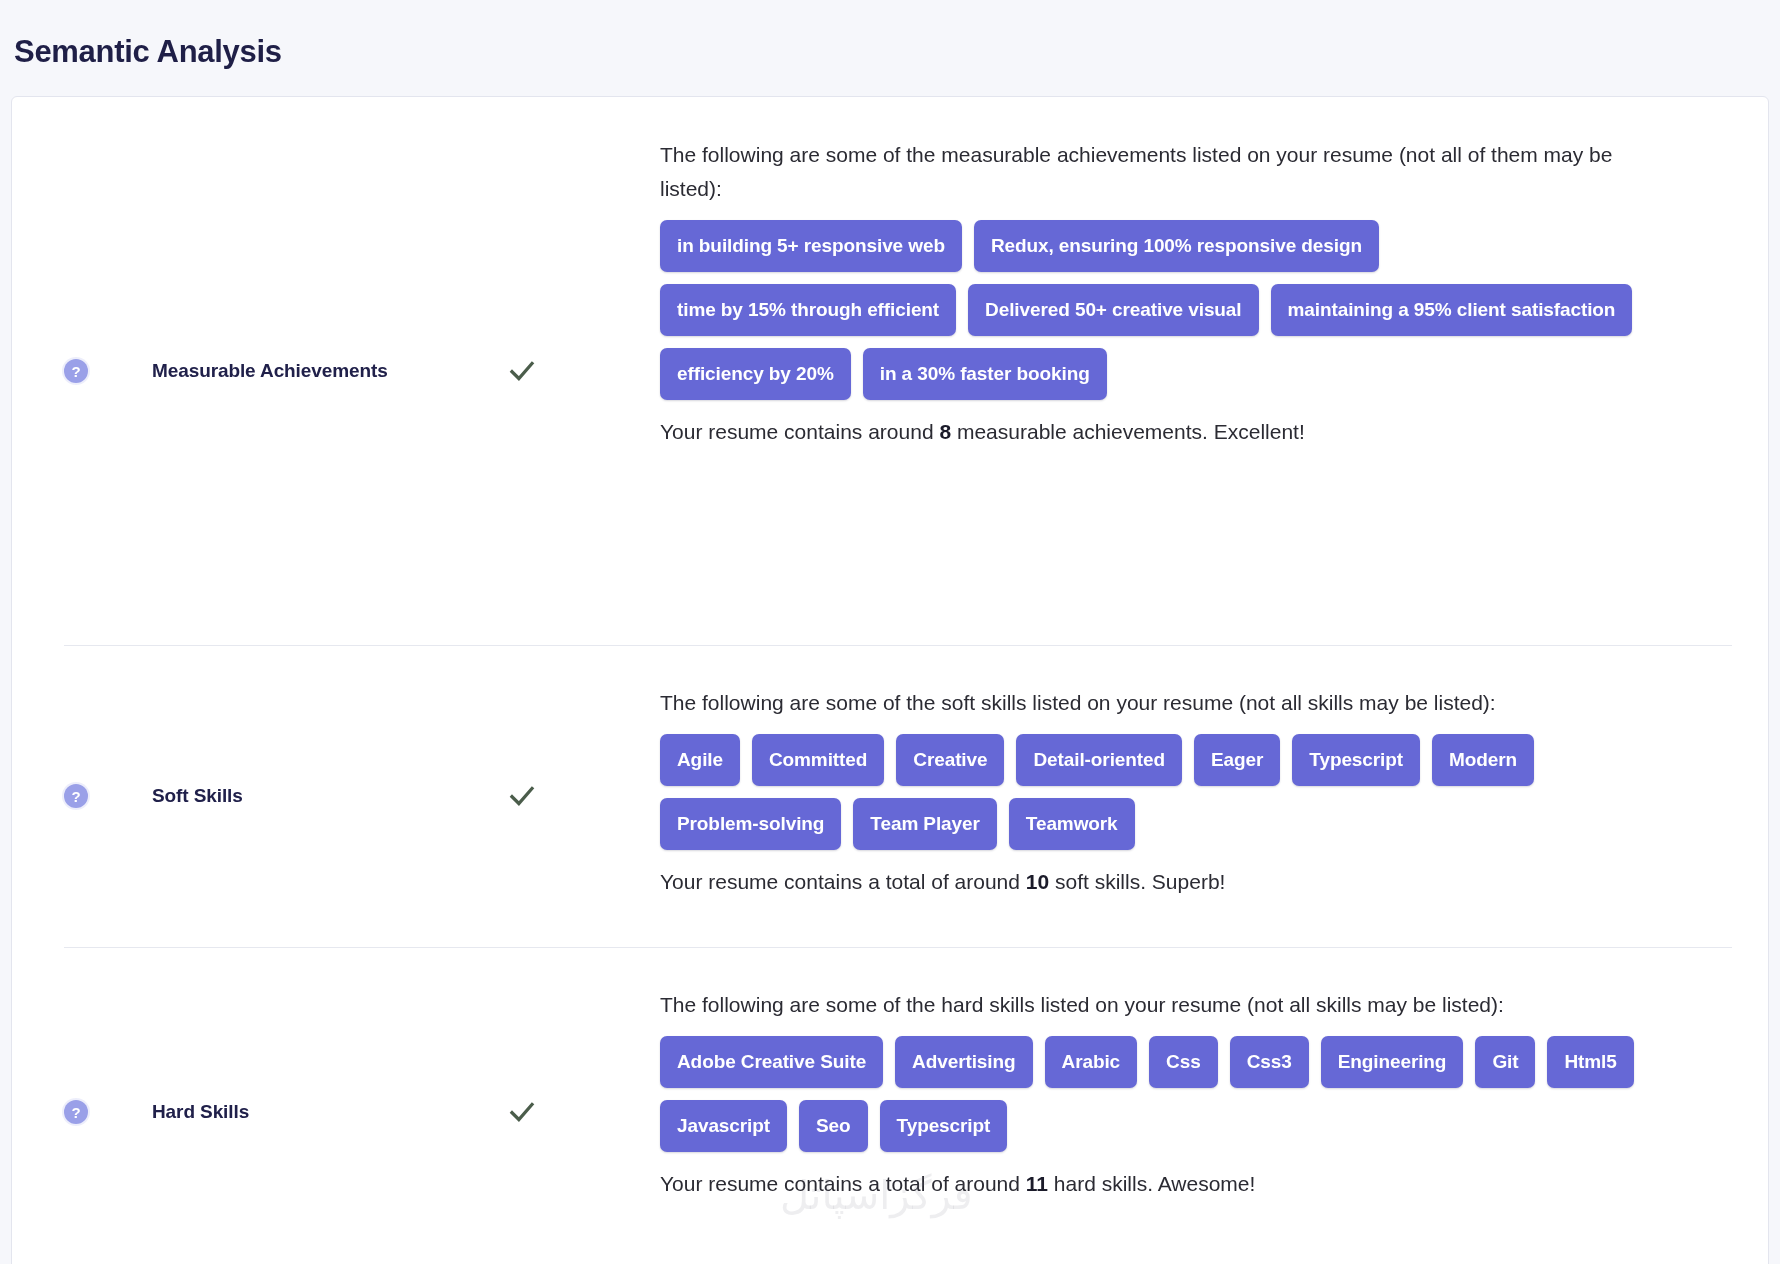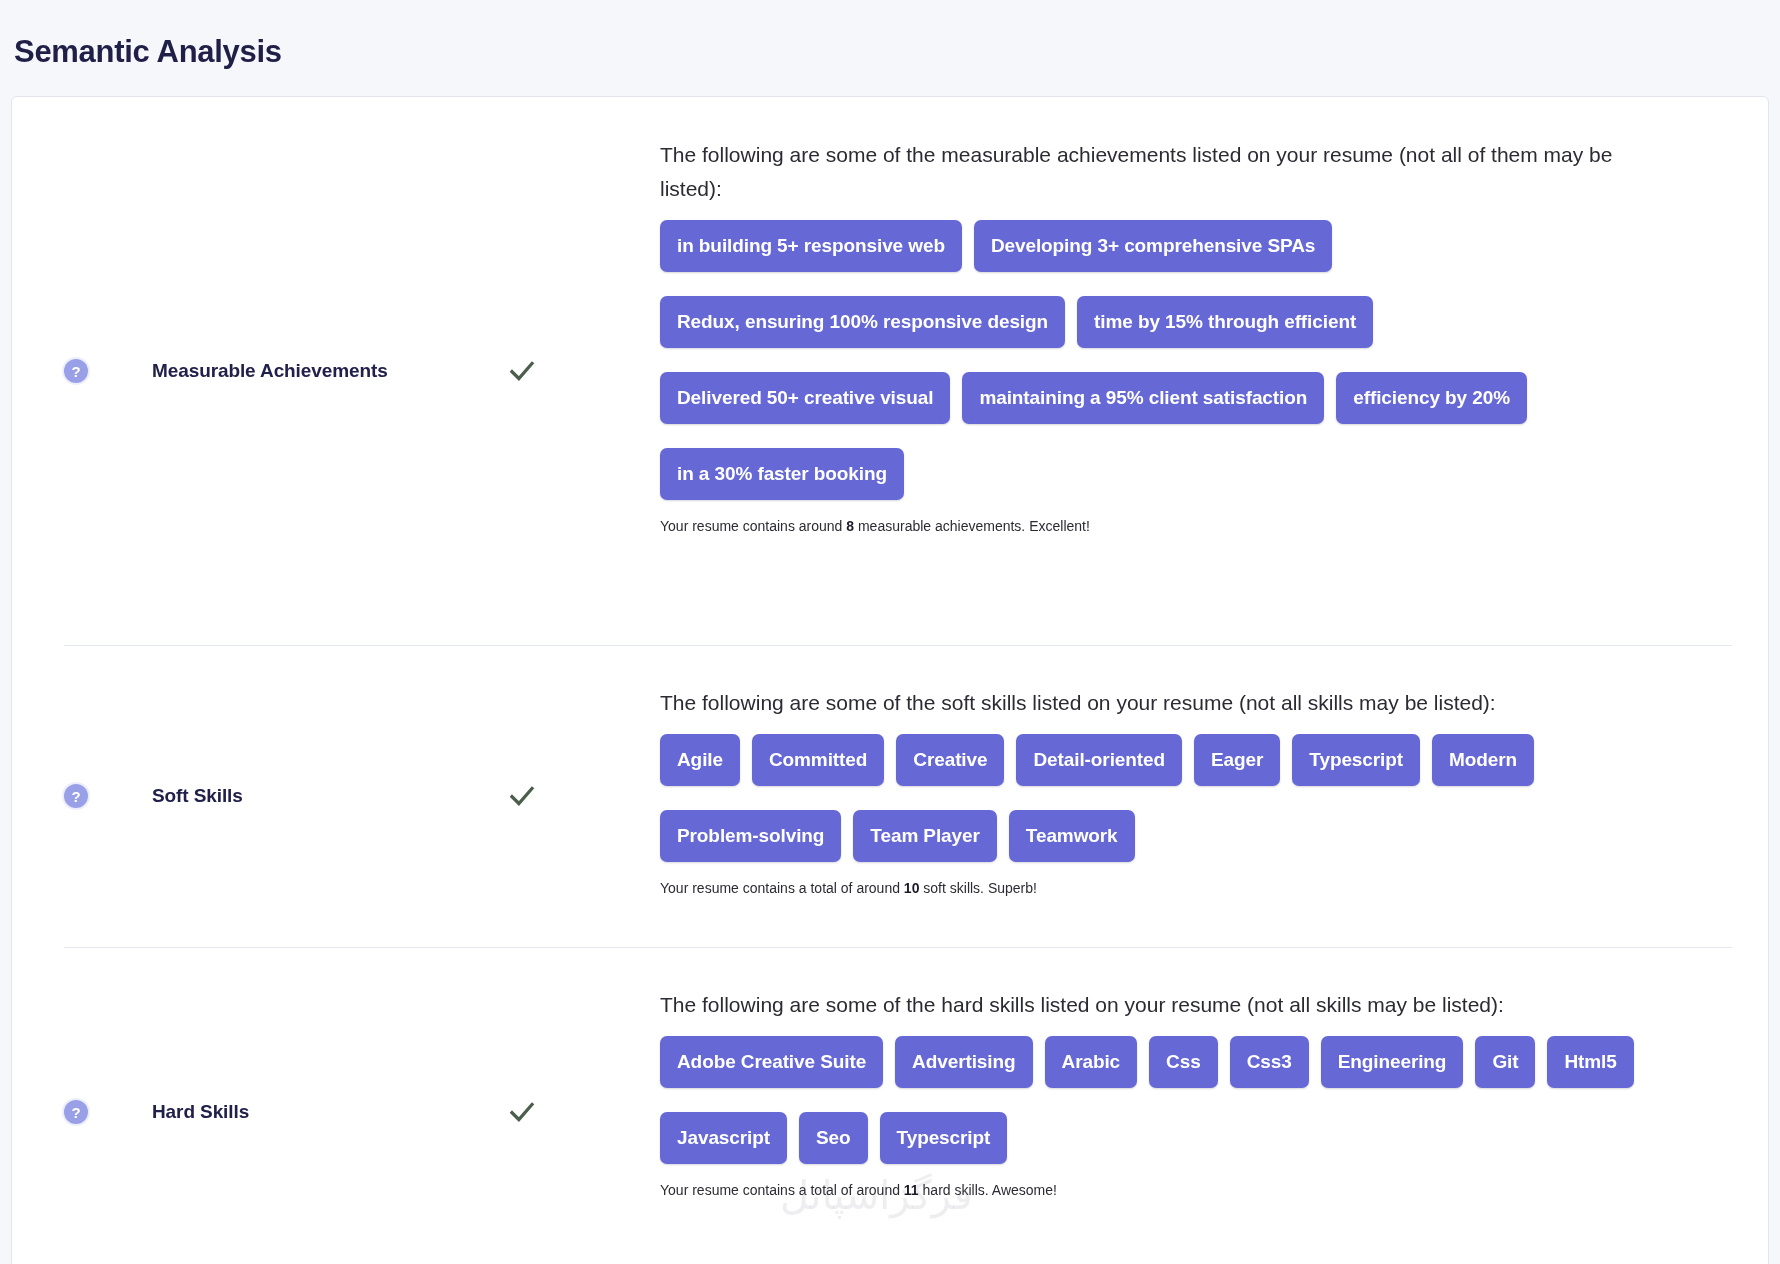--- a/index.html
+++ b/index.html
@@ -112,41 +112,41 @@
     font-size: 21px;
     line-height: 1.62;
     color: #2b2b33;
     margin: 7px 0 14px 0;
     max-width: 980px;
   }
 
   .chips {
     display: flex;
     flex-wrap: wrap;
-    gap: 24px 12px;
+    gap: 12px 12px;
     margin: 0 0 14px 0;
     max-width: 1010px;
   }
 
   .chip {
     background: #6668d6;
     color: #ffffff;
     font-size: 19px;
     font-weight: bold;
     border-radius: 7px;
     padding: 16px 17px 17px 17px;
     line-height: 1;
     white-space: nowrap;
     letter-spacing: -0.1px;
     box-shadow: 0 1px 2px rgba(30,30,60,0.18);
     cursor: pointer;
   }
 
   .summary {
-    font-size: 14px;
+    font-size: 21px;
     color: #2b2b33;
     margin: 16px 0 0 0;
     line-height: 1.5;
   }
   .summary b { font-weight: bold; color: #1b1b2a; }
 
   
   #sec-measurable { height: 548px; }
   #sec-soft { height: 302px; }
   #sec-hard { height: 330px; }
@@ -182,21 +182,20 @@
       <div class="help-icon">?</div>
       <div class="sec-label">Measurable Achievements</div>
       <svg class="check-icon" viewBox="0 0 24 24">
         <path d="M4 12.5 L9.5 18 L20 6" fill="none" stroke="#4b5d4b" stroke-width="2.6" stroke-linecap="square"></path>
       </svg>
     </div>
     <div class="sec-right">
       <p class="intro">The following are some of the measurable achievements listed on your resume (not all of them may be listed):</p>
       <div class="chips">
         <span class="chip">in building 5+ responsive web</span>
-        <span class="chip">Developing 3+ comprehensive SPAs</span>
         <span class="chip">Redux, ensuring 100% responsive design</span>
         <span class="chip">time by 15% through efficient</span>
         <span class="chip">Delivered 50+ creative visual</span>
         <span class="chip">maintaining a 95% client satisfaction</span>
         <span class="chip">efficiency by 20%</span>
         <span class="chip">in a 30% faster booking</span>
       </div>
       <p class="summary"><span>Your resume contains around </span><b>8</b><span> measurable achievements. Excellent!</span></p>
     </div>
   </div>

